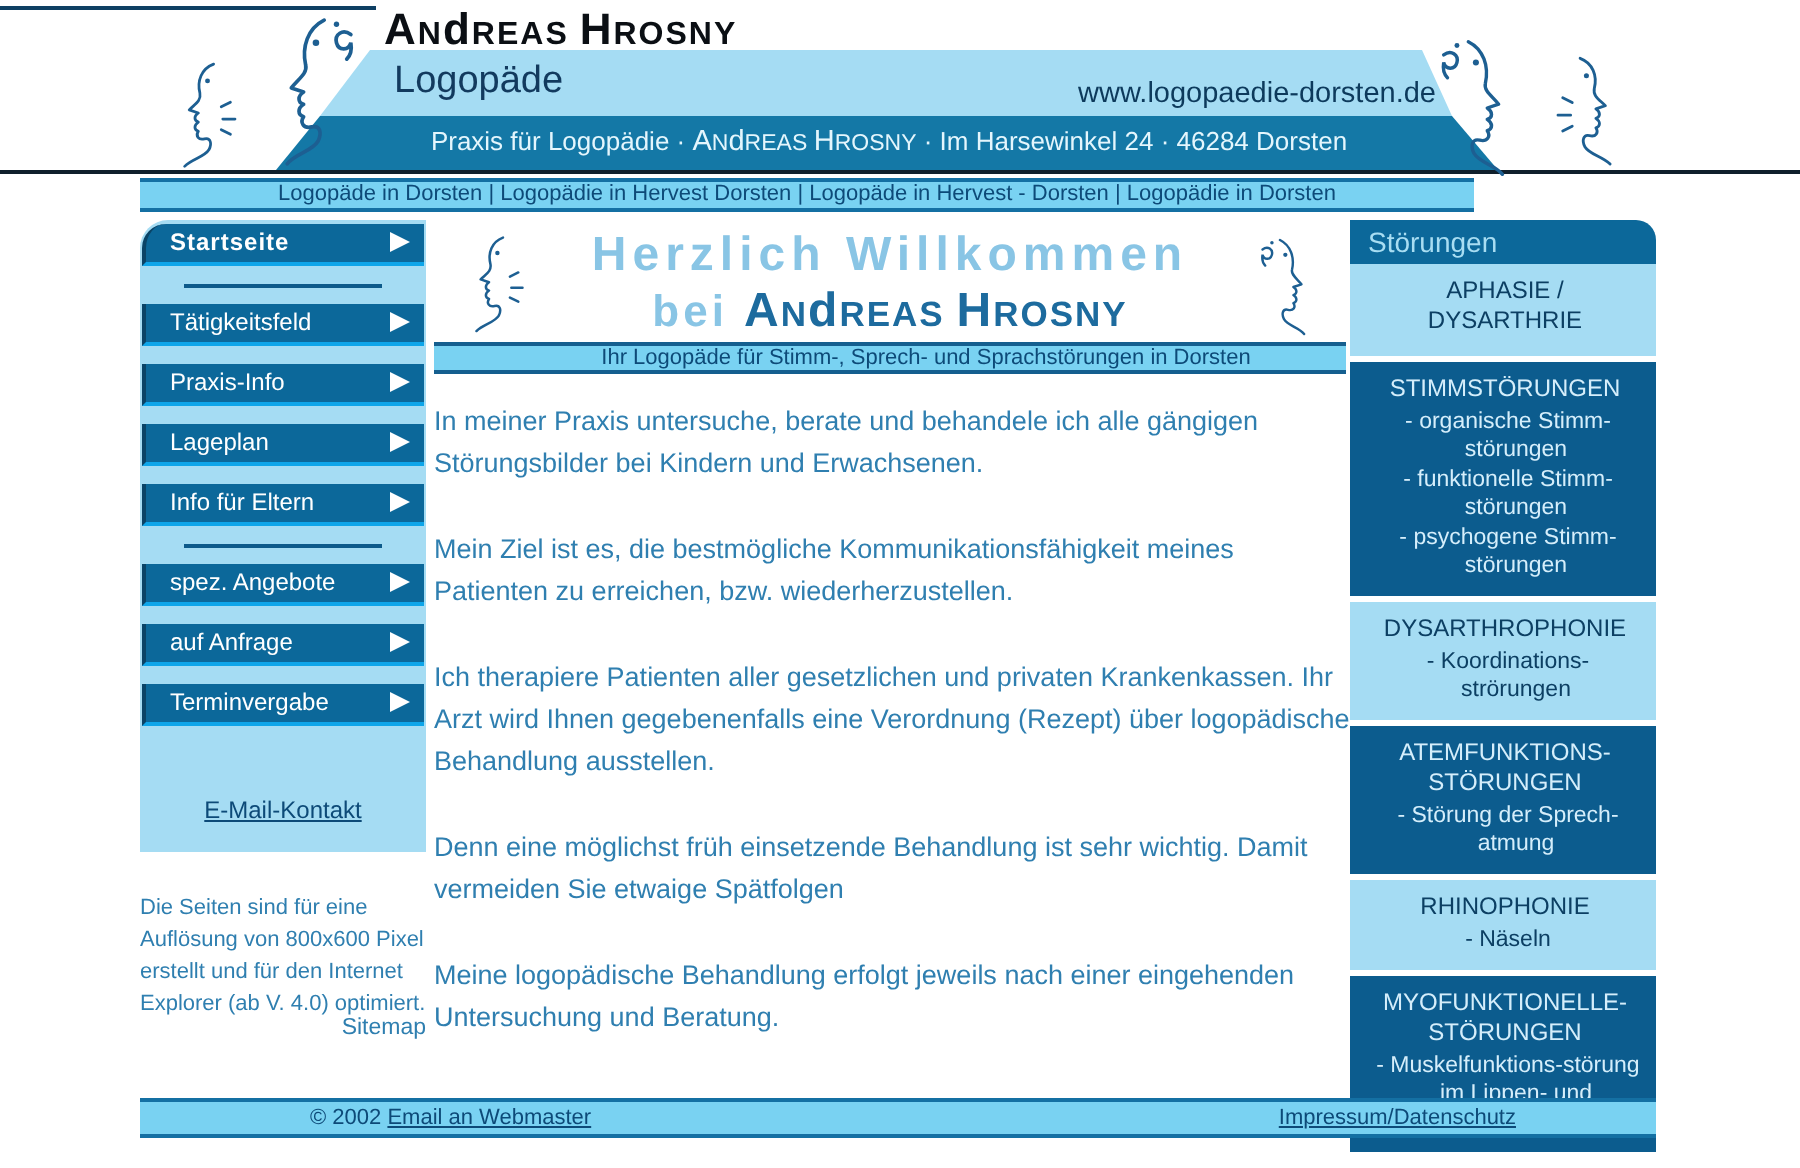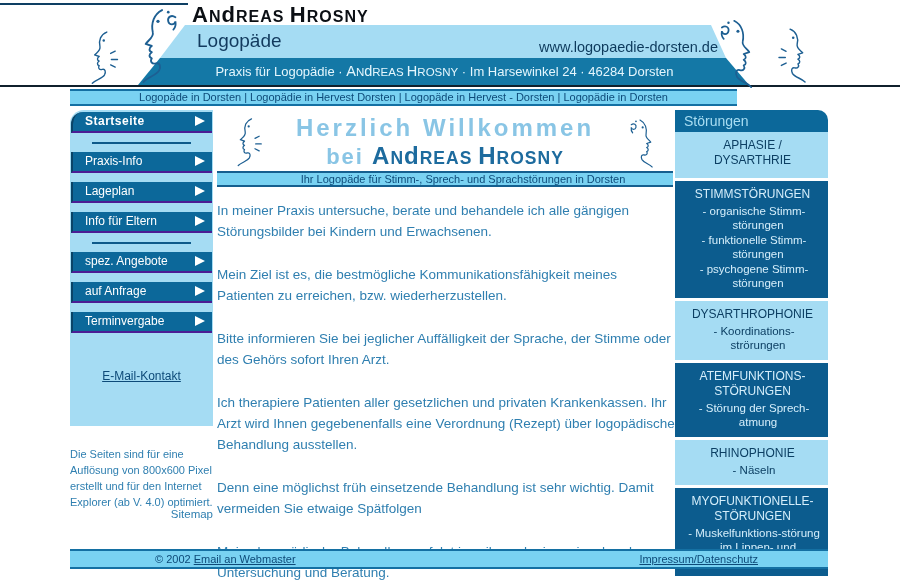--- a/index.html
+++ b/index.html
@@ -33,21 +33,21 @@
 
   
   .seo-bar{position:absolute;left:70px;top:89px;width:667px;height:17px;box-sizing:border-box;
            background:#79d2f2;border-top:2px solid #1470a3;border-bottom:2px solid #1470a3;
            text-align:center;font-size:11px;line-height:13px;color:#0d4a78;}
 
   
   .sidebar{position:absolute;left:70px;top:110px;width:143px;height:316px;box-sizing:border-box;
            background:#a5dcf3;border-radius:14px 0 0 0;padding-top:2px;}
   .nav-btn{position:relative;height:21px;box-sizing:border-box;margin:0 1px 9px 1px;
-           background:#0c689a;border-left:2px solid #0a4467;border-bottom:2px solid #4c1d95;
+           background:#0c689a;border-left:2px solid #0a4467;border-bottom:2px solid #0ea5e9;
            color:#fff;font-size:12px;line-height:18px;padding-left:12px;cursor:pointer;}
   .nav-first{border-top-left-radius:12px;}
   .nav-bold{font-weight:bold;letter-spacing:0.5px;}
   .nav-arrow{position:absolute;right:7px;top:4px;width:0;height:0;
              border-left:10px solid #fff;border-top:5px solid transparent;border-bottom:5px solid transparent;}
   .nav-sep{height:2px;background:#0d5a8a;margin:0 22px 8px 22px;}
   .email-wrap{text-align:center;margin-top:33px;}
   .email-link{color:#0d4a78;font-size:12px;text-decoration:underline;cursor:pointer;}
 
   .note{position:absolute;left:70px;top:446px;width:145px;font-size:11px;line-height:16px;color:#2f7fb0;}
@@ -134,20 +134,21 @@
   <svg class="face flip" style="left:622px;top:118px" width="40" height="51" viewBox="0 0 44 76">
       <use href="#face-ear"></use>
     </svg>
 
   <div class="seo-bar">Logopäde in Dorsten | Logopädie in Hervest Dorsten | Logopäde in Hervest - Dorsten | Logopädie in Dorsten</div>
 
   <div class="sidebar">
     <div>
         <div class="nav-btn nav-bold nav-first"><span>Startseite</span><span class="nav-arrow"></span></div>
         <div class="nav-sep"></div>
+        <div class="nav-btn"><span>Tätigkeitsfeld</span><span class="nav-arrow"></span></div>
         <div class="nav-btn"><span>Praxis-Info</span><span class="nav-arrow"></span></div>
         <div class="nav-btn"><span>Lageplan</span><span class="nav-arrow"></span></div>
         <div class="nav-btn"><span>Info für Eltern</span><span class="nav-arrow"></span></div>
         <div class="nav-sep"></div>
         <div class="nav-btn"><span>spez. Angebote</span><span class="nav-arrow"></span></div>
         <div class="nav-btn"><span>auf Anfrage</span><span class="nav-arrow"></span></div>
         <div class="nav-btn"><span>Terminvergabe</span><span class="nav-arrow"></span></div>
       </div>
     <div class="email-wrap">
       <a class="email-link">E-Mail-Kontakt</a>
@@ -158,21 +159,20 @@
   <div class="sitemap">Sitemap</div>
 
   <div class="welcome">
     <div class="welcome-l1">Herzlich Willkommen</div>
     <div class="welcome-l2"><span class="welcome-bei">bei </span><span class="welcome-name"><span class="nb">A</span><span class="ns">N</span><span class="nb">d</span><span class="ns">R</span><span class="ns">E</span><span class="ns">A</span><span class="ns">S</span><span class="ns"> </span><span class="nb">H</span><span class="ns">R</span><span class="ns">O</span><span class="ns">S</span><span class="ns">N</span><span class="ns">Y</span></span></div>
   </div>
   <div class="tagline-bar">Ihr Logopäde für Stimm-, Sprech- und Sprachstörungen in Dorsten</div>
   <div class="paragraphs">
       <p>In meiner Praxis untersuche, berate und behandele ich alle gängigen Störungsbilder bei Kindern und Erwachsenen.</p>
       <p>Mein Ziel ist es, die bestmögliche Kommunikationsfähigkeit meines Patienten zu erreichen, bzw. wiederherzustellen.</p>
-      <p>Bitte informieren Sie bei jeglicher Auffälligkeit der Sprache, der Stimme oder des Gehörs sofort Ihren Arzt.</p>
       <p>Ich therapiere Patienten aller gesetzlichen und privaten Krankenkassen. Ihr Arzt wird Ihnen gegebenenfalls eine Verordnung (Rezept) über logopädische Behandlung ausstellen.</p>
       <p>Denn eine möglichst früh einsetzende Behandlung ist sehr wichtig. Damit vermeiden Sie etwaige Spätfolgen</p>
       <p>Meine logopädische Behandlung erfolgt jeweils nach einer eingehenden Untersuchung und Beratung.</p>
     </div>
 
   <div class="dispanel">
     <div class="dis-title">Störungen</div>
     <div>
         <div class="dis-sec dis-light">
           <div class="dis-head">APHASIE / DYSARTHRIE</div>

